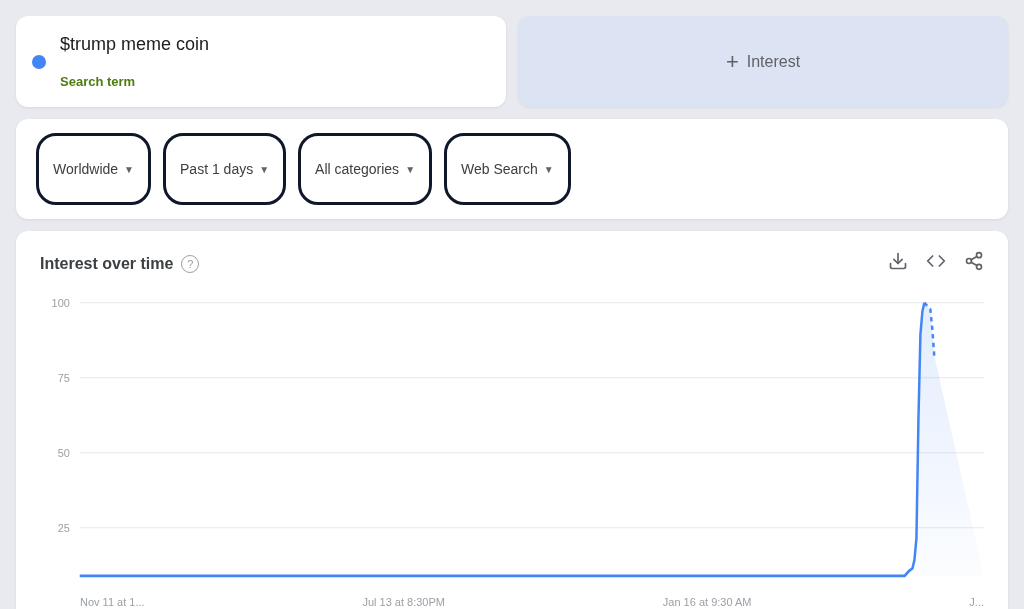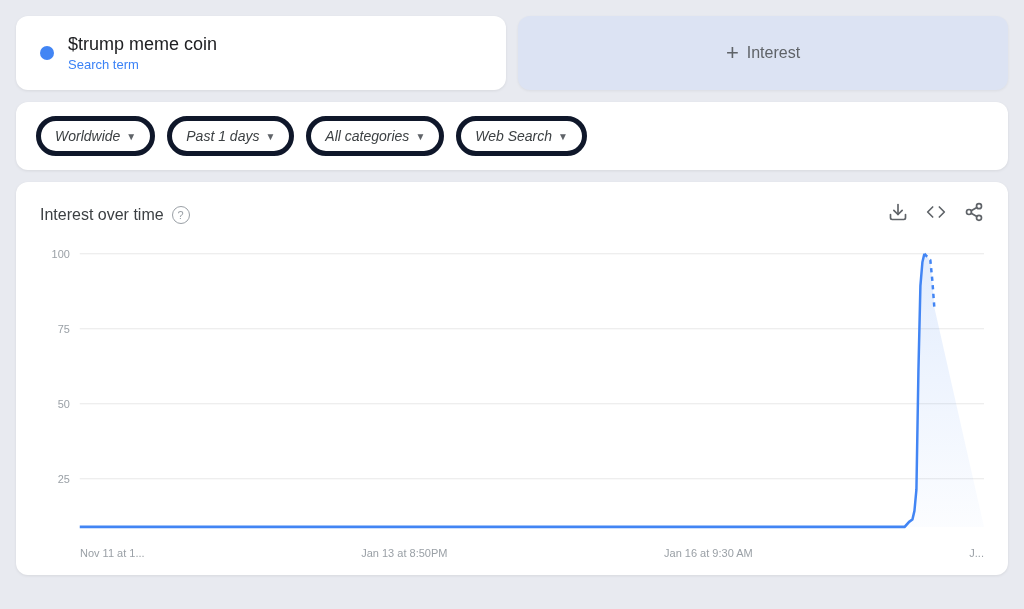--- a/index.html
+++ b/index.html
@@ -12,21 +12,21 @@
 
     .top-row {
       display: flex;
       gap: 12px;
       margin-bottom: 12px;
     }
 
     .search-term-card {
       background: #fff;
       border-radius: 12px;
-      padding: 18px 24px;
+      padding: 18px 16px;
       flex: 0 0 490px;
       display: flex;
       align-items: center;
       gap: 14px;
       box-shadow: 0 1px 3px rgba(0,0,0,0.08);
     }
 
     .search-term-dot {
       width: 14px;
       height: 14px;
@@ -41,22 +41,23 @@
     }
 
     .search-term-name {
       font-size: 18px;
       font-weight: 500;
       color: #202124;
     }
 
     .search-term-label {
       font-size: 13px;
-      color: #3b82f6;
-      margin-top: 2px;
+      color: #4d7c0f;
+      margin-top: 19px;
+      font-weight: bold;
     }
 
     .compare-card {
       background: #dce3f3;
       border-radius: 12px;
       padding: 18px 24px;
       flex: 1;
       display: flex;
       align-items: center;
       justify-content: center;
@@ -85,29 +86,28 @@
       gap: 12px;
       align-items: center;
       margin-bottom: 12px;
       box-shadow: 0 1px 3px rgba(0,0,0,0.08);
     }
 
     .filter-dropdown {
       display: flex;
       align-items: center;
       gap: 6px;
-      border: 5px solid #0f172a;
+      border: 3px solid #0f172a;
       border-radius: 20px;
-      padding: 7px 14px;
+      padding: 25px 14px;
       font-size: 14px;
       color: #3c4043;
       cursor: pointer;
       background: #fff;
       user-select: none;
-      font-style: italic;
     }
 
     .chevron-down {
       font-size: 10px;
       color: #5f6368;
     }
 
     .chart-card {
       background: #fff;
       border-radius: 12px;
@@ -123,21 +123,21 @@
     }
 
     .chart-title-group {
       display: flex;
       align-items: center;
       gap: 8px;
     }
 
     .chart-title {
       font-size: 16px;
-      font-weight: 400;
+      font-weight: 700;
       color: #3c4043;
     }
 
     .help-icon {
       width: 18px;
       height: 18px;
       border-radius: 50%;
       border: 1.5px solid #9aa0a6;
       display: flex;
       align-items: center;
@@ -278,17 +278,17 @@
       <polygon points="40,265 870,265 870,265 875,260 878,258 880,250 882,230 884,120 886,40 888,18 890,10 892,12 894,14 896,16 898,35 900,60 950,265" fill="url(#lineGrad)"></polygon>
 
       <polyline points="40,265 870,265 875,260 878,258 880,250 882,230 884,120 886,40 888,18 890,10" fill="none" stroke="#4285f4" stroke-width="2.5" stroke-linejoin="round"></polyline>
 
       <polyline points="890,10 892,12 894,14 896,16 898,35 900,60" fill="none" stroke="#4285f4" stroke-width="2.5" stroke-dasharray="4,4" stroke-linejoin="round"></polyline>
     </svg>
   </div>
 
   <div class="x-axis-labels">
     <span class="x-label">Nov 11 at 1...</span>
-    <span class="x-label">Jan 13 at 8:50PM</span>
+    <span class="x-label">Jul 13 at 8:30PM</span>
     <span class="x-label">Jan 16 at 9:30 AM</span>
     <span class="x-label">J...</span>
   </div>
 </div>
 
 </body></html>

